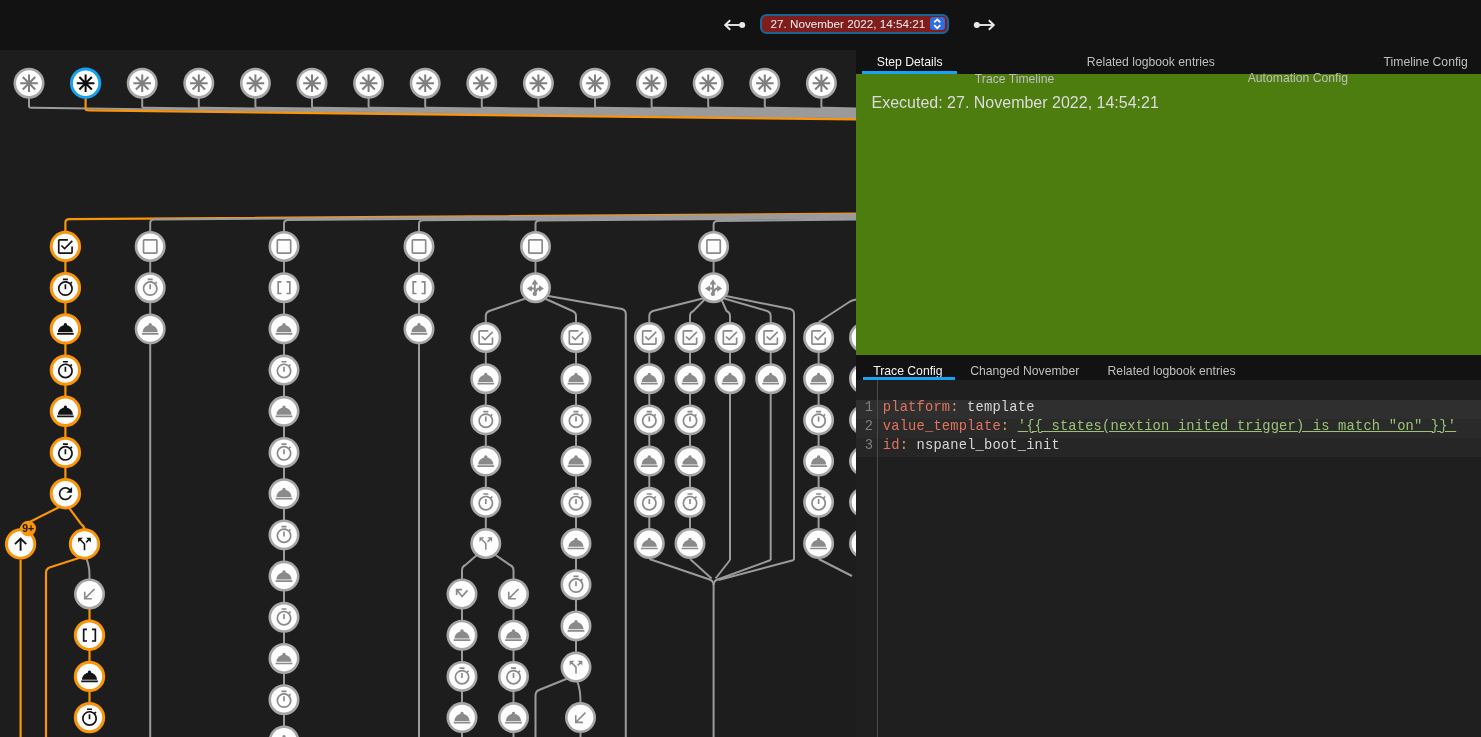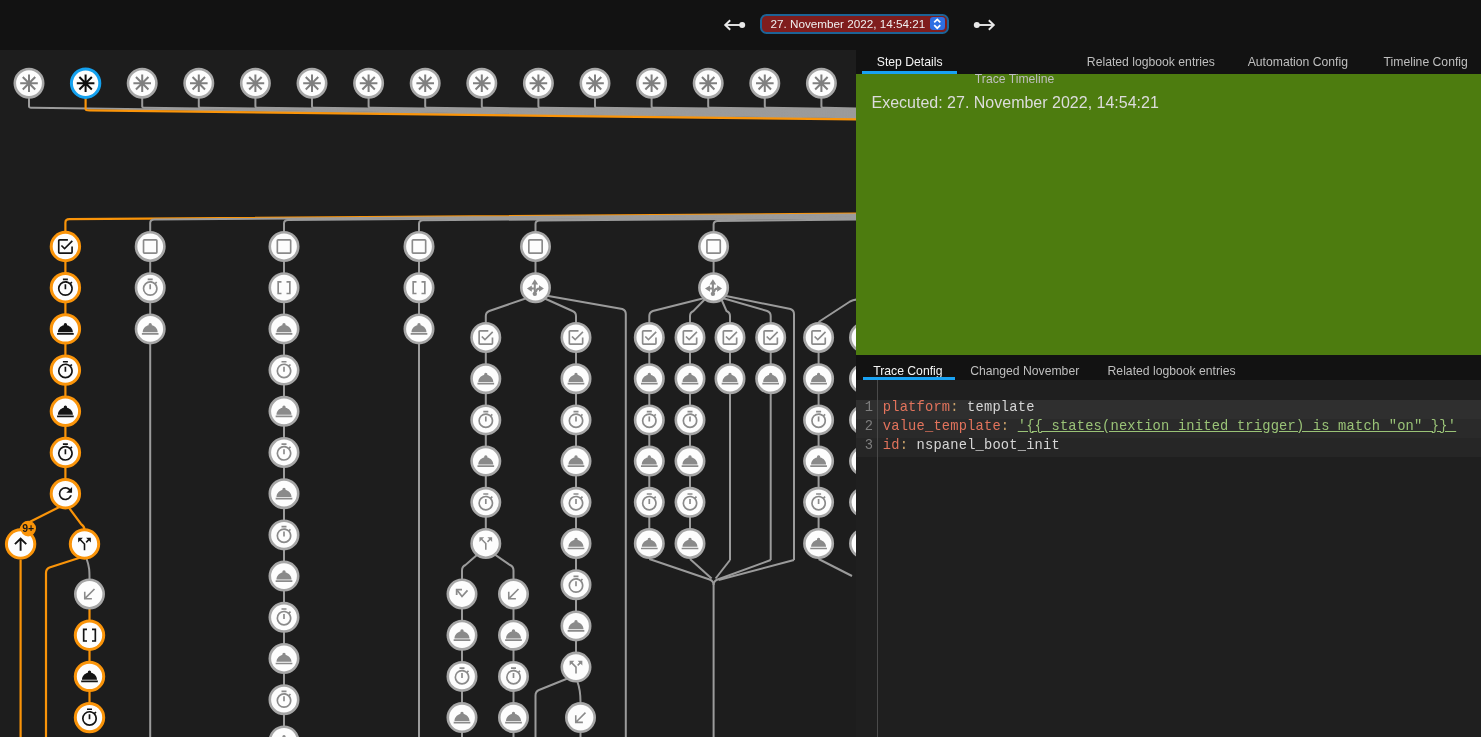--- a/index.html
+++ b/index.html
@@ -553,21 +553,21 @@
       <use href="#i-bel" x="-10.0" y="-10.0" width="20" height="20" color="#8a8a8a"></use>
     </g>
     <circle cx="28.2" cy="528.6" r="7.8" fill="#fa9409"></circle>
     <text x="28.2" y="532.2" font-size="10.5" font-weight="bold" fill="#181818" text-anchor="middle" font-family="Liberation Sans, sans-serif">9+</text>
 </svg>
 <div id="panel">
   <div class="tabbar" style="top:0;height:23.7px;">
     <div class="tab on" style="left:53.7px;top:5px;">Step Details</div>
     <div class="tab" style="left:158.6px;top:5px;margin-top:17px;">Trace Timeline</div>
     <div class="tab" style="left:294.9px;top:5px;">Related logbook entries</div>
-    <div class="tab" style="left:441.8px;top:5px;">Automation Config</div>
+    <div class="tab" style="left:441.8px;top:21px;">Automation Config</div>
     <div class="tab" style="left:569.7px;top:5px;">Timeline Config</div>
     <div class="underline" style="left:5.9px;top:20.7px;width:95.6px;"></div>
   </div>
   <div id="executed">Executed: 27. November 2022, 14:54:21</div>
   <div class="tabbar" style="top:304.8px;height:25.6px;">
     <div class="tab on" style="left:51.9px;top:9px;">Trace Config</div>
     <div class="tab" style="left:168.7px;top:9px;">Changed November</div>
     <div class="tab" style="left:315.6px;top:9px;">Related logbook entries</div>
     <div class="underline" style="left:6.6px;top:22.4px;width:92.6px;"></div>
   </div>

